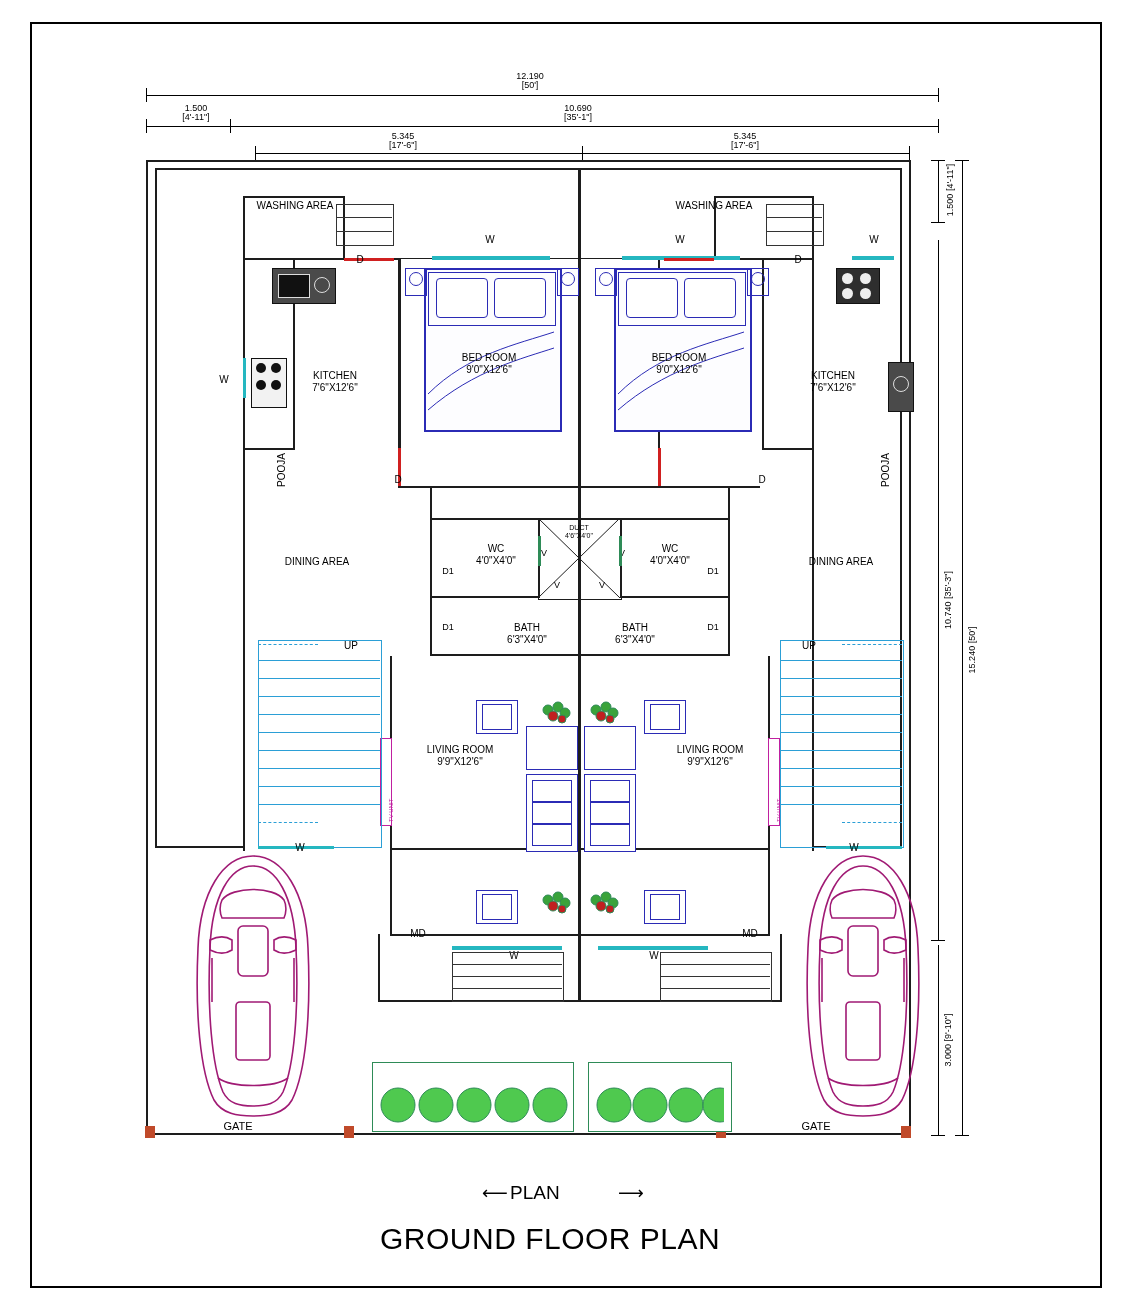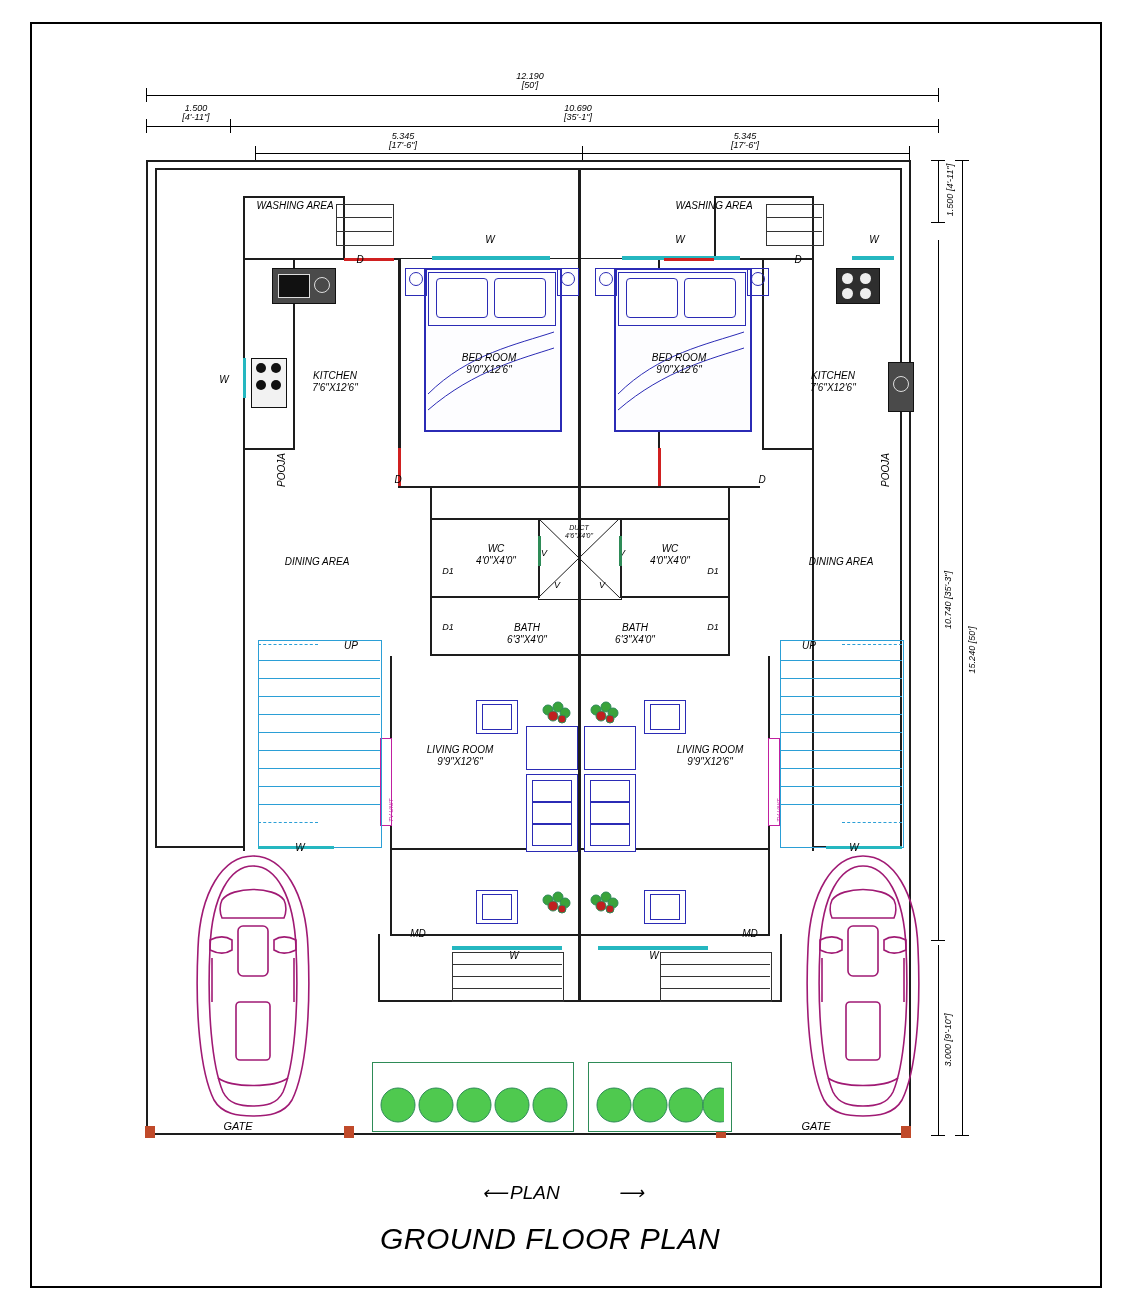--- a/index.html
+++ b/index.html
@@ -1,17 +1,17 @@
 <!DOCTYPE html>
 <html><head>
 <meta charset="utf-8">
 <style>
   html,body{margin:0;padding:0;background:#ffffff;}
   body{font-family:"Liberation Sans", sans-serif;}
-  #page{position:relative;width:1122px;height:1308px;background:#ffffff;overflow:hidden;font-style:italic;}
+  #page{position:relative;width:1122px;height:1308px;background:#ffffff;overflow:hidden;}
   .frame{position:absolute;left:30px;top:22px;width:1068px;height:1262px;border:2px solid #000;}
   .abs{position:absolute;}
   .lbl{position:absolute;font-size:10px;color:#000;text-align:center;line-height:1.15;white-space:nowrap;}
   .lbl.b{font-size:11px;}
   .dim{position:absolute;font-size:9px;color:#000;text-align:center;line-height:1.05;white-space:nowrap;}
   .ln{position:absolute;background:#000;}
   .hline{height:1px;}
   .wall{position:absolute;background:#1d1d1d;}
   .red{background:#d02020;}
   .green{background:#2e8b57;}

